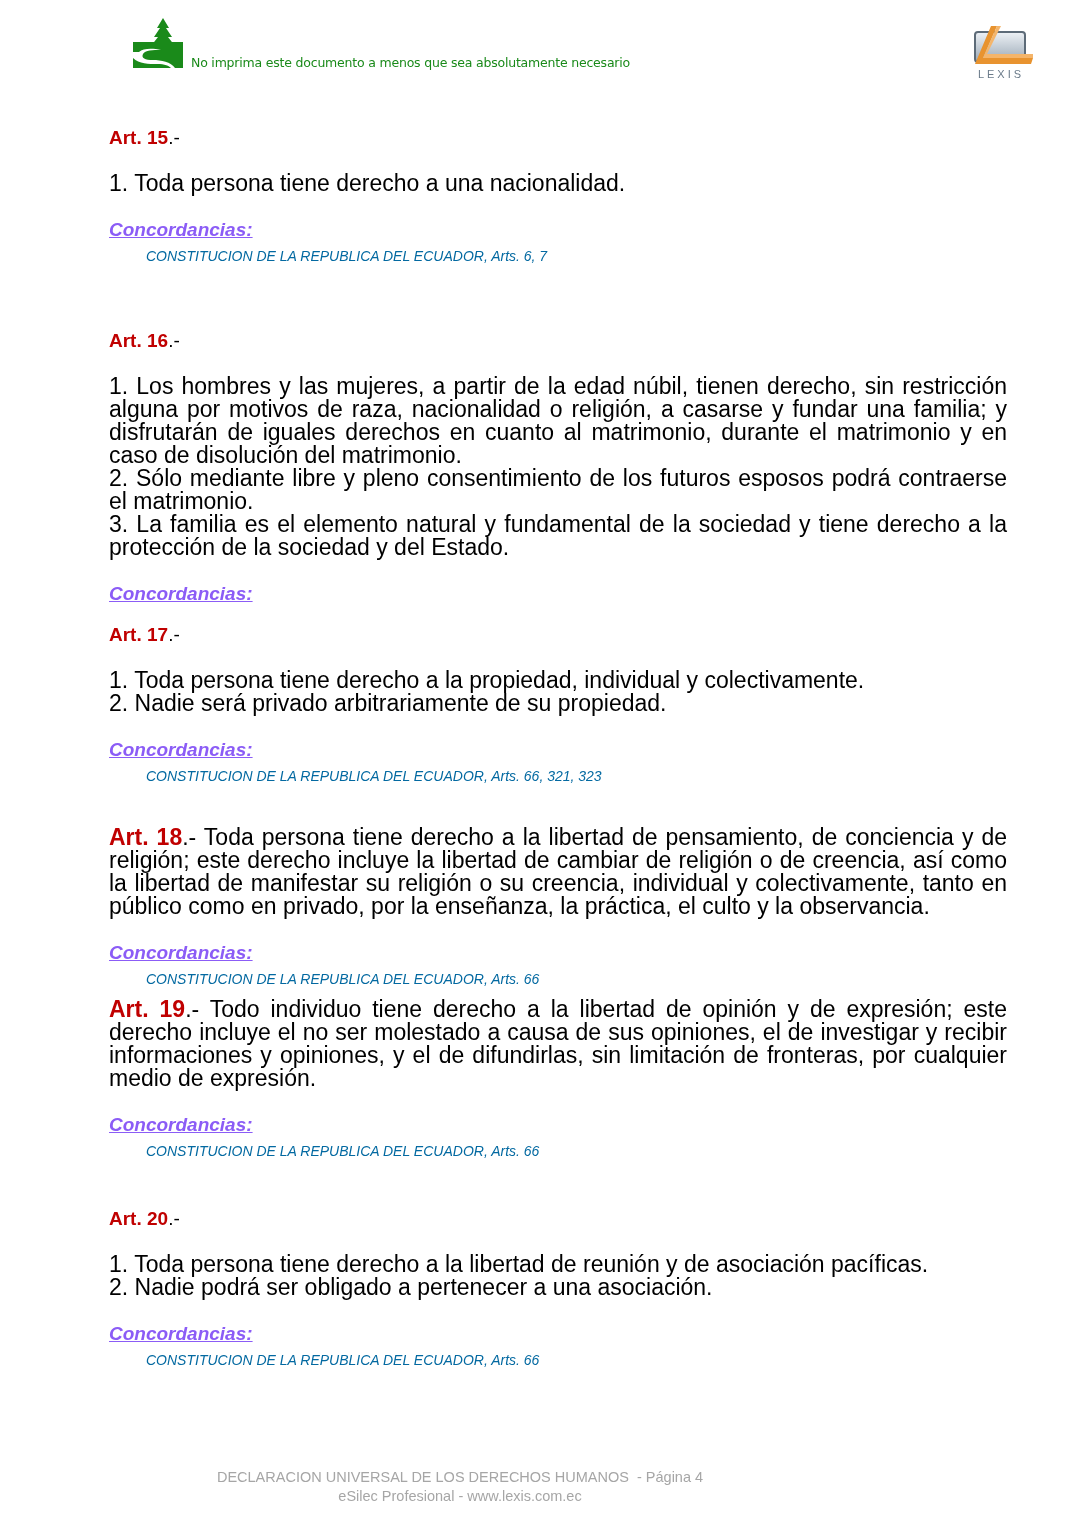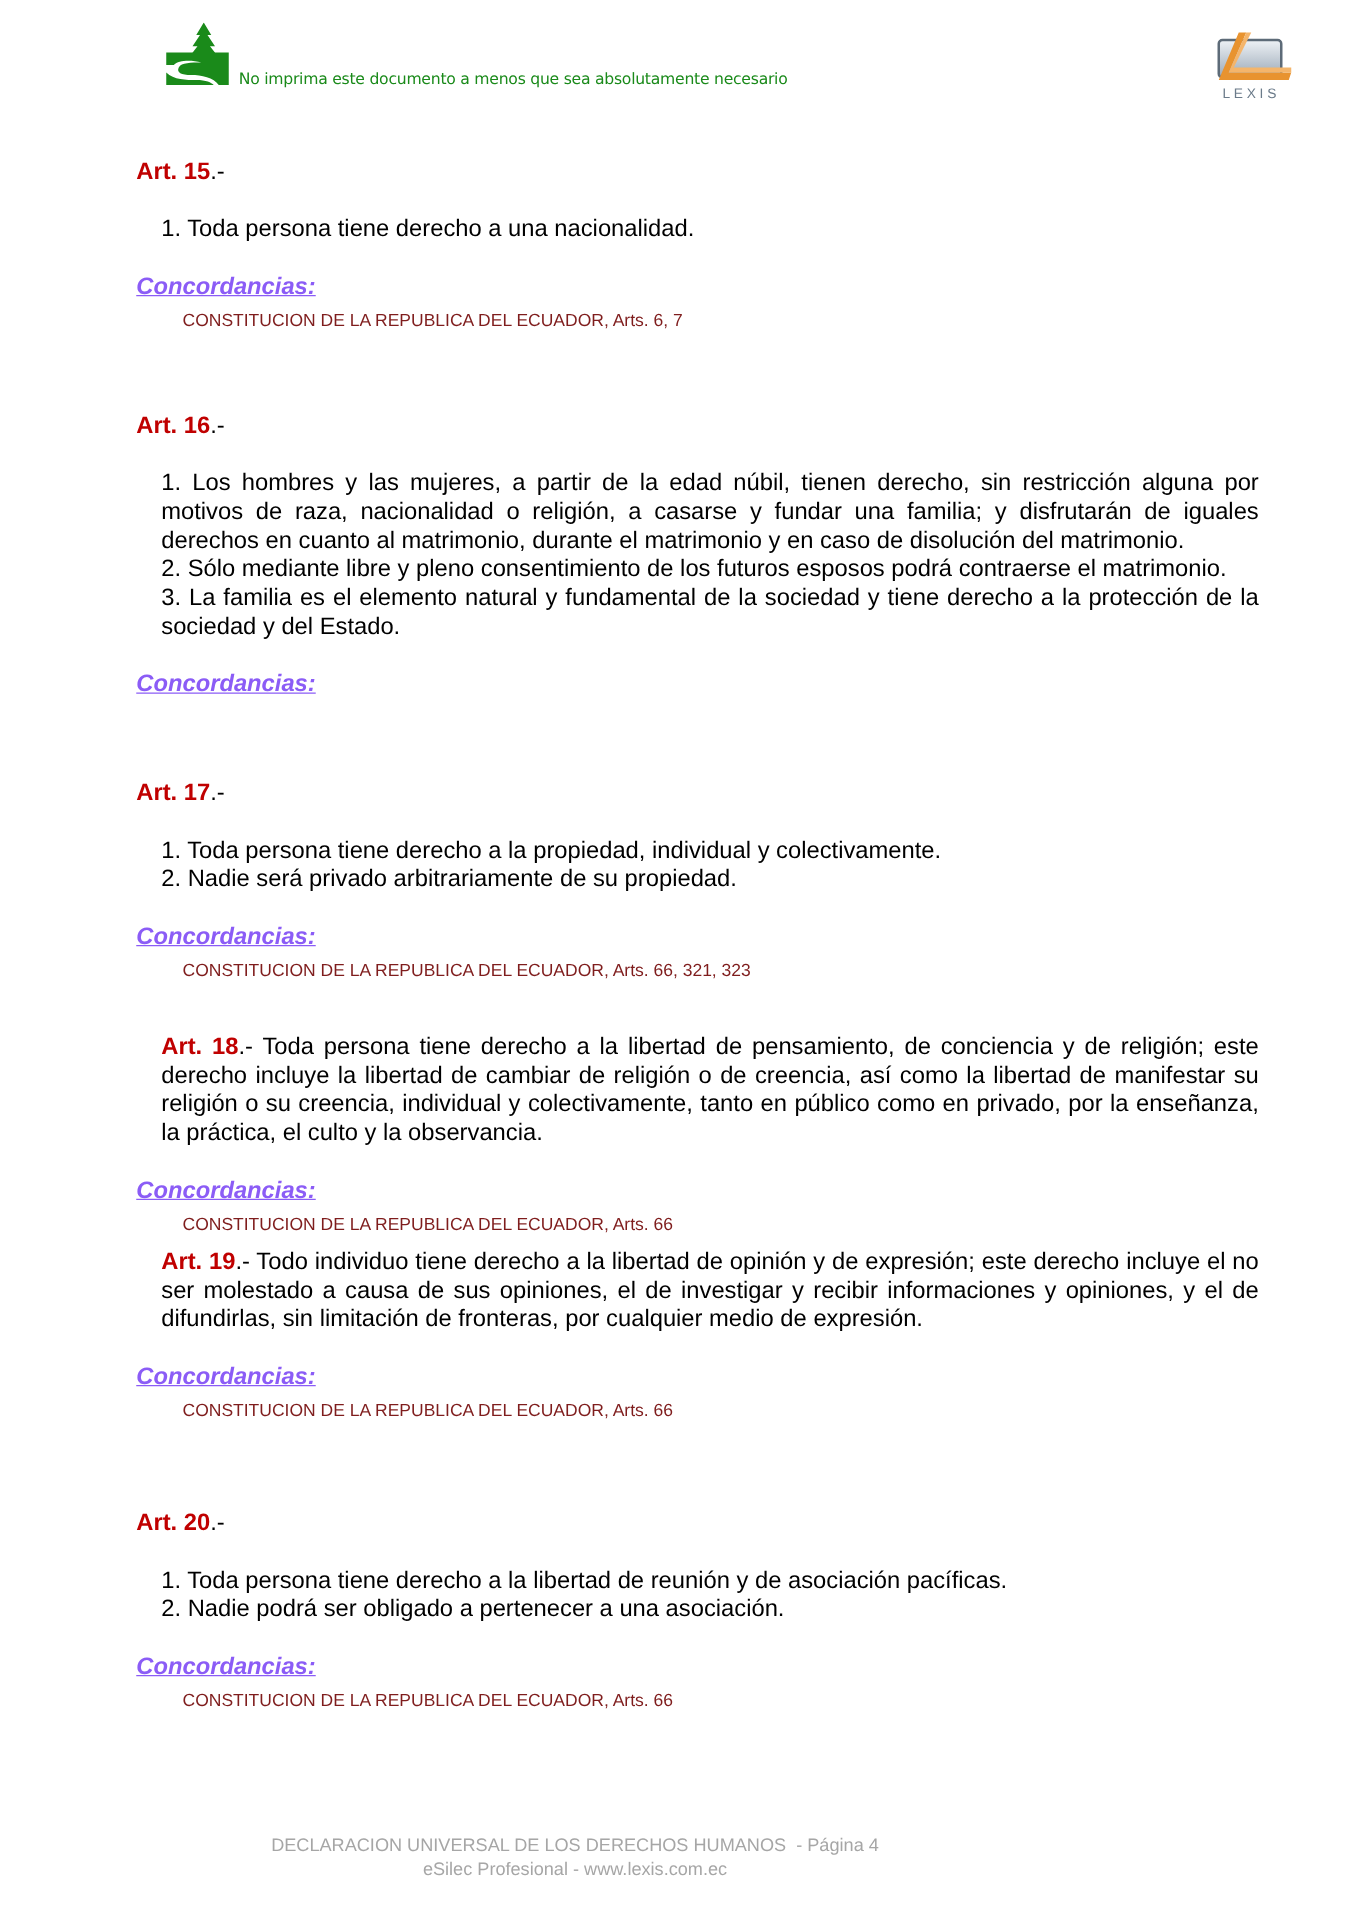--- a/index.html
+++ b/index.html
@@ -8,24 +8,24 @@
   .header { position: absolute; left: 0; top: 0; width: 872px; height: 90px; margin-left: 23px; }
   .eco-logo { position: absolute; left: 108px; top: 18px; width: 54px; height: 52px; }
   .eco-text { position: absolute; left: 168px; top: 55px; font-family: "DejaVu Sans", sans-serif; font-size: 12.5px; color: #1a8a1a; letter-spacing: -0.2px; white-space: nowrap; }
   .lexis-logo { position: absolute; left: 938px; top: 24px; width: 80px; height: 58px; }
 
   .content { position: absolute; left: 109px; top: 126px; width: 898px; }
   .art { position: absolute; left: 0; width: 898px; }
   .art-title { font-size: 19px; line-height: 23px; }
   .art-num { color: #c00000; font-weight: bold; }
   .art-dash { color: #000; }
-  .art-body { font-size: 19px; line-height: 23px; text-align: justify; margin-left: 20px; }
+  .art-body { font-size: 23px; line-height: 23px; text-align: justify; }
   .art-body p { margin: 0; }
   .conc-label { font-size: 19px; font-weight: bold; font-style: italic; text-decoration: underline; color: #8b5cf6; line-height: 23px; }
-  .conc-ref { font-size: 14px; color: #7f1d1d; margin-left: 37px; line-height: 18px; }
+  .conc-ref { font-size: 14px; font-style: italic; color: #0369a1; margin-left: 37px; line-height: 18px; }
 
   .footer { position: absolute; left: 0; top: 1468px; width: 920px; text-align: center; color: #a6a6a6; font-size: 14.5px; line-height: 19px; }
 </style>
 </head>
 <body>
 
 <div class="header">
   <svg class="eco-logo" viewBox="0 0 54 52">
     <polygon points="32,0 26,10 29,10 23,19 27,19 20,28 44,28 37,19 41,19 35,10 38,10" fill="#1a8a1a"></polygon>
     <rect x="30" y="28" width="4" height="6" fill="#1a8a1a"></rect>

